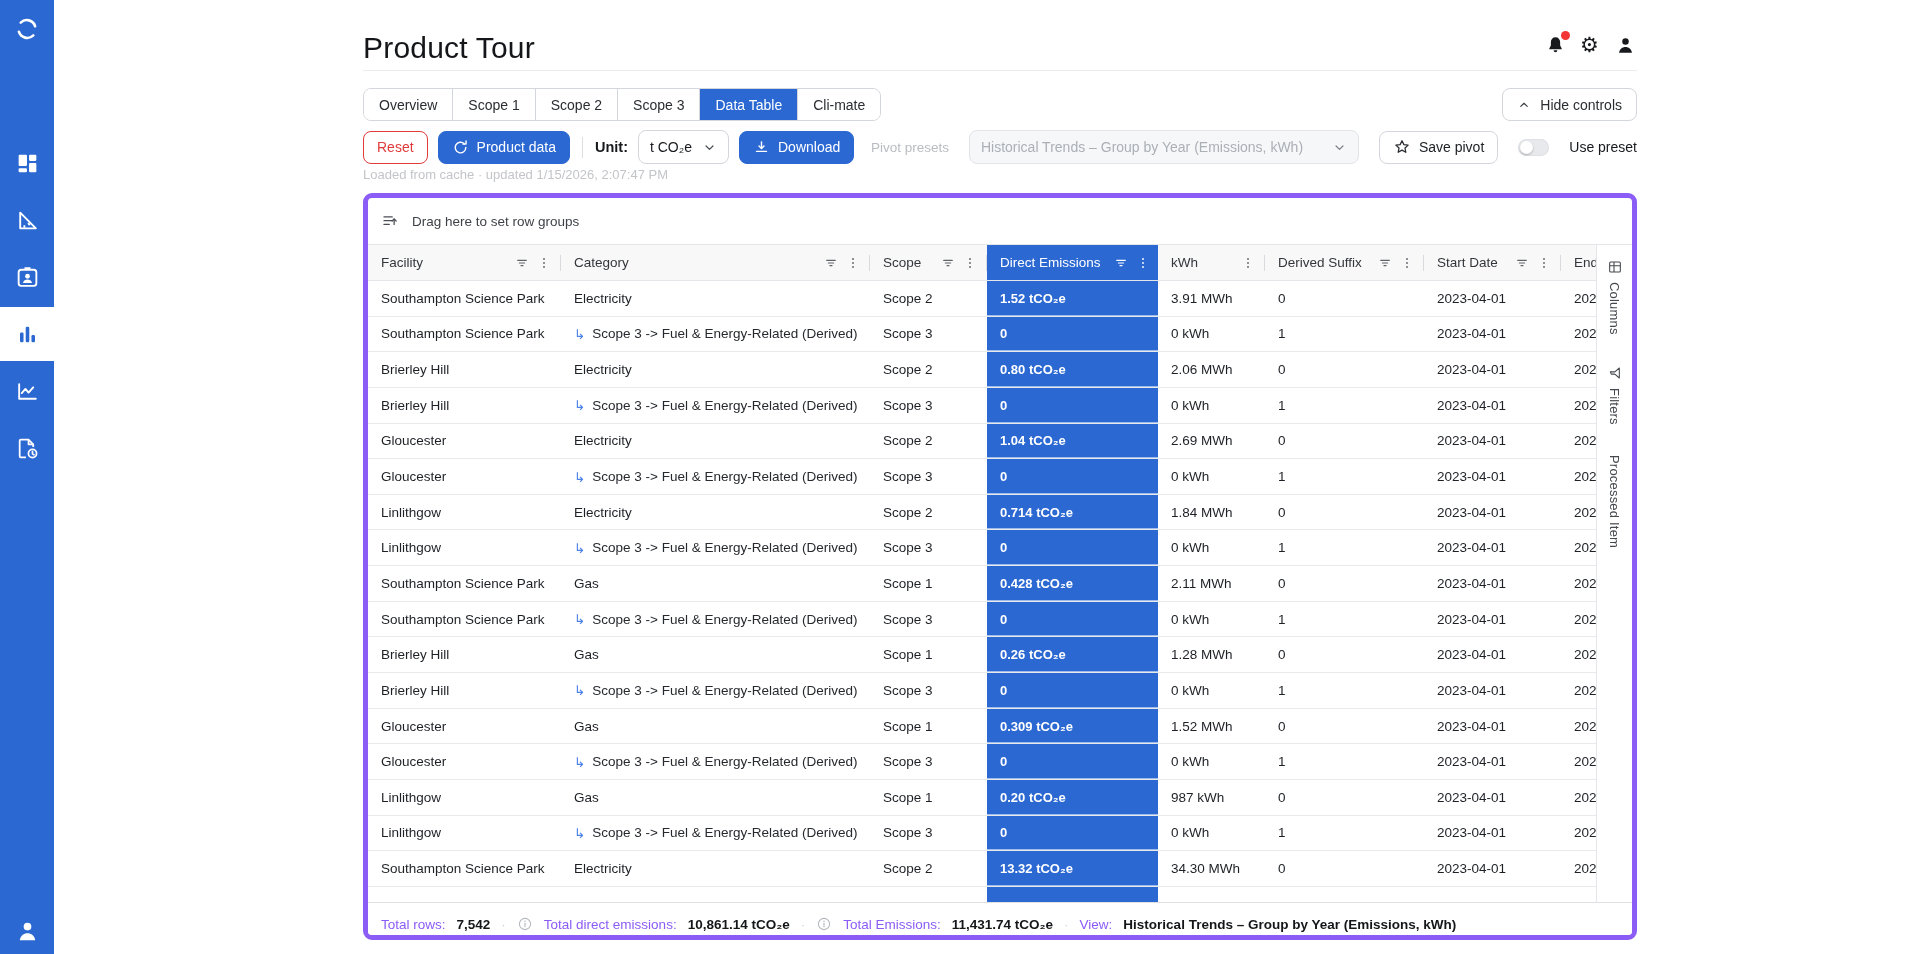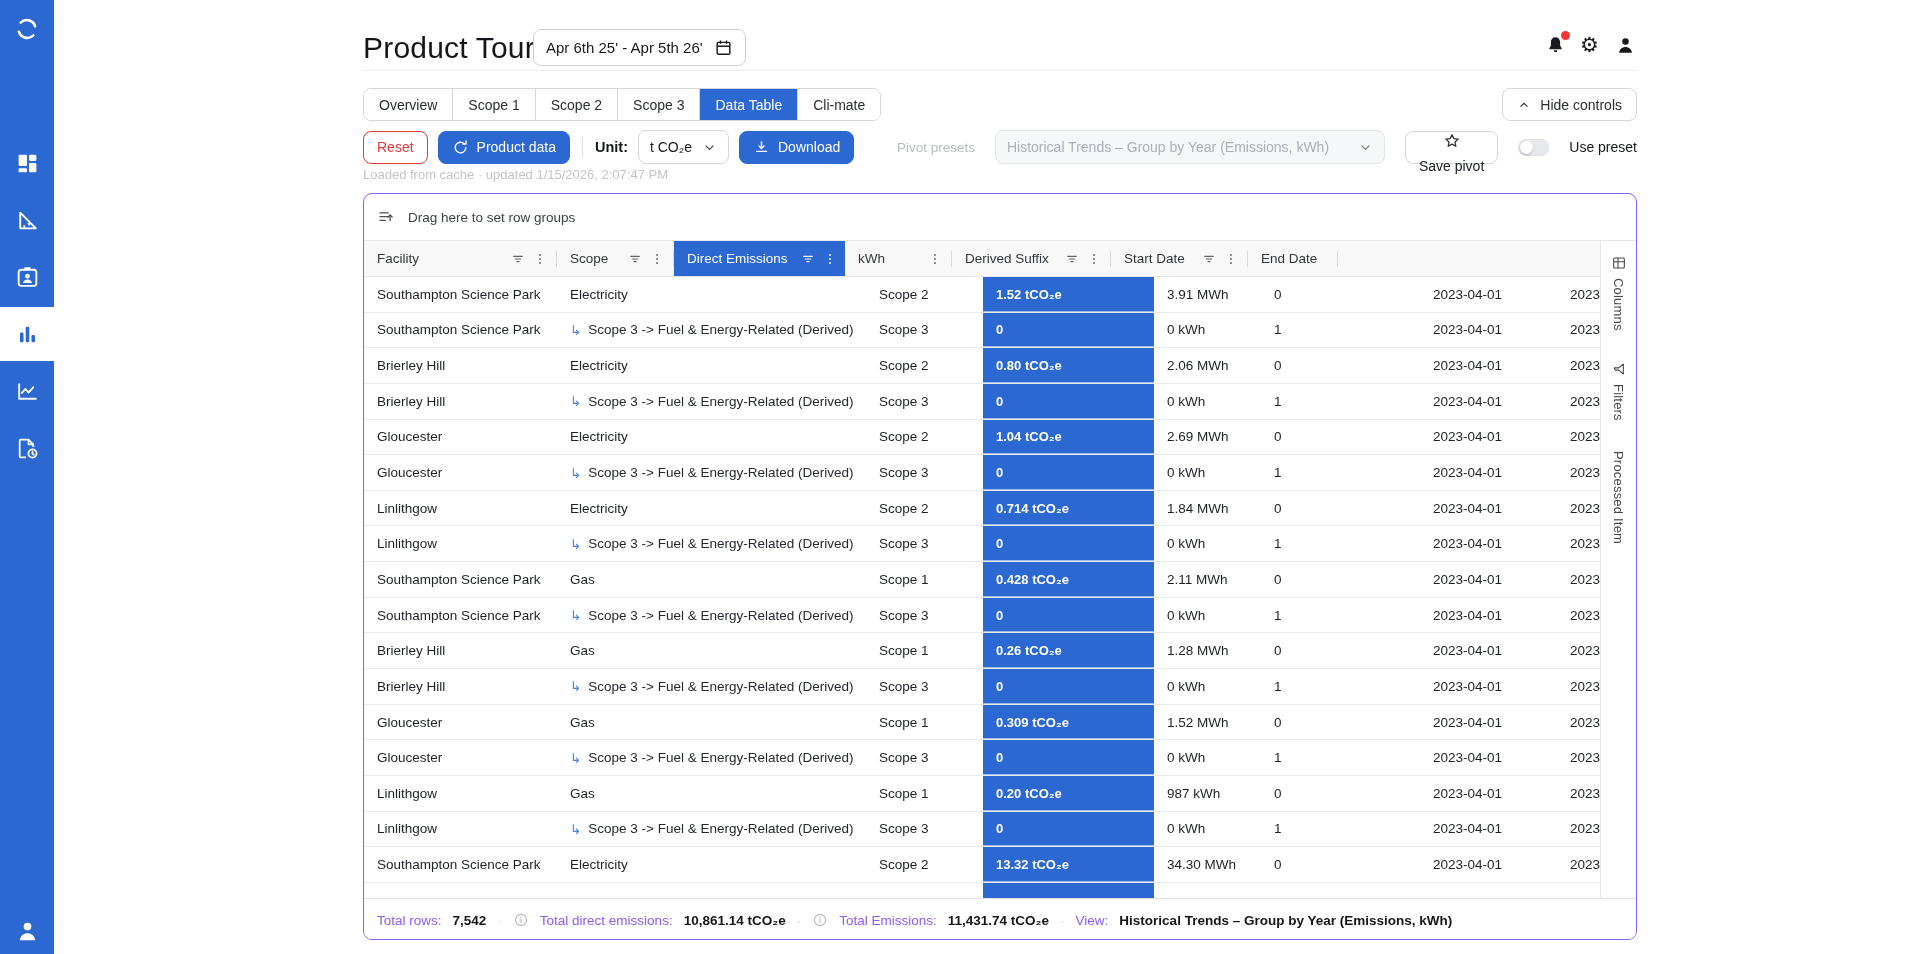--- a/index.html
+++ b/index.html
@@ -52,29 +52,29 @@
   .unit-label { font-size:14.5px; font-weight:600; color:#17191d; }
   .select { height:34px; display:flex; align-items:center; justify-content:space-between; gap:10px; padding:0 11px;
             border:1px solid #d3d6da; border-radius:8px; background:#fff; font-size:14px; color:#17191d; cursor:pointer; }
   .select .ic { width:15px; height:15px; color:#4a4e54; }
   .unit-select { width:91px; }
   .ctrl-right { position:absolute; right:0; top:0; height:34px; display:flex; align-items:center; gap:20px;text-align:right; }
   .pivot-label { font-size:13.5px; color:#b9bcc2; white-space:nowrap; }
   .preset-select { width:390px; background:#f6f7f9; border-color:#e2e4e8; color:#abafb6; }
   .preset-select .ic { color:#7d8188; }
   .preset-select span { overflow:hidden; text-overflow:ellipsis; white-space:nowrap; }
-  .btn-savepivot { border:1px solid #d3d6da; background:#fff; color:#202328;flex-direction:column; }
+  .btn-savepivot { border:1px solid #d3d6da; background:#fff; color:#202328; }
   .btn-savepivot .ic { width:18px; height:18px; color:#2a2d32; }
   .toggle { width:31px; height:17px; border-radius:9px; background:#e7e9ec; position:relative; cursor:pointer; box-shadow:inset 0 0 0 1px #dfe1e5; }
   .toggle .knob { position:absolute; left:2px; top:2px; width:13px; height:13px; border-radius:50%; background:#fff; box-shadow:0 1px 2px rgba(0,0,0,.25); }
   .use-preset-label { font-size:14px; color:#17191d; white-space:nowrap; }
   .status-line { position:absolute; left:0; top:167px; font-size:13px; color:#c3c5c9; }
 
   
-  .card { position:absolute; left:0; top:193px; width:1274px; height:747px; border:1px solid #8b5cf6; border-radius:9px; background:#fff; overflow:hidden; }
+  .card { position:absolute; left:0; top:193px; width:1274px; height:747px; border:5px solid #8b5cf6; border-radius:9px; background:#fff; overflow:hidden; }
   .drop-zone { height:47px; border-bottom:1px solid #e4e6e9; display:flex; align-items:center; gap:13px; padding:0 13px; font-size:13.5px; color:#3e4248; }
   .drop-zone .ic { width:18px; height:18px; color:#4a4e54; }
   .grid-area { position:relative; height:657px; }
   .grid-viewport { position:absolute; left:0; top:0; right:36px; bottom:0; overflow:hidden; }
   .hrow { display:flex; height:36px; background:#f8f8f9; border-bottom:1px solid #e4e6e9; width:1283px; }
   .hcell { position:relative; display:flex; align-items:center; gap:6px; padding:0 9px 0 13px; font-size:13.5px; font-weight:500; color:#33363b; white-space:nowrap; }
   .hcell::after { content:''; position:absolute; right:0; top:10px; width:1px; height:16px; background:#d9dbdf; }
   .hcell .sp { flex:1; }
   .hcell .ic { width:16px; height:16px; color:#5f6368; flex:0 0 auto; cursor:pointer; }
   .hcell.hl { background:#2b68d2; color:#fff; }
@@ -180,29 +180,20 @@
             <path d="M4.6 20.3c.7-4.2 3.8-6.6 7.4-6.6s6.7 2.4 7.4 6.6z"></path>
           </svg>
         </span>
       </div>
   </div>
 
   <div class="main">
 
     <div class="header-row">
       <div class="page-title">Product Tour</div>
-      <div class="date-btn">
-        <span>Apr 6th 25'  -  Apr 5th 26'</span>
-        <span class="ic">
-            <svg viewBox="0 0 24 24" fill="none" stroke="currentColor" stroke-width="1.8">
-              <rect x="4" y="5.5" width="16" height="15" rx="1.6"></rect>
-              <path d="M4 10.5h16M8.2 3.3v4M15.8 3.3v4"></path>
-            </svg>
-          </span>
-      </div>
       <div class="top-icons">
         <div class="top-icon">
           <span class="ic">
               <svg viewBox="0 0 24 24" fill="currentColor">
                 <path d="M12 2.6c-3.2 0-5.3 2.4-5.3 5.5v4L4.9 15.3v.9h14.2v-.9l-1.8-3.2v-4c0-3.1-2.1-5.5-5.3-5.5z"></path>
                 <path d="M9.9 17.5a2.1 2.1 0 0 0 4.2 0z"></path>
               </svg>
             </span>
           <span class="notif-dot"></span>
         </div>
@@ -307,20 +298,36 @@
               <path d="M14.8 12 17.5 9.3 20.2 12"></path>
             </svg>
           </span>
         <span>Drag here to set row groups</span>
       </div>
       <div class="grid-area">
         <div class="grid-viewport">
           <div class="hrow" id="hrow">
               <div class="hcell" style="width: 193px;">
                 <span>Facility</span>
+                <span class="sp"></span>
+                <span class="ic">
+                  <svg viewBox="0 0 24 24" fill="none" stroke="currentColor" stroke-width="1.7" stroke-linecap="round">
+                    <path d="M5.5 8h13M8 12h8M10.5 16h3"></path>
+                  </svg>
+                </span>
+                <span class="ic">
+                  <svg viewBox="0 0 24 24" fill="currentColor">
+                    <circle cx="12" cy="6" r="1.4"></circle>
+                    <circle cx="12" cy="12" r="1.4"></circle>
+                    <circle cx="12" cy="18" r="1.4"></circle>
+                  </svg>
+                </span>
+              </div>
+              <div class="hcell" style="width: 309px;">
+                <span>Category</span>
                 <span class="sp"></span>
                 <span class="ic">
                   <svg viewBox="0 0 24 24" fill="none" stroke="currentColor" stroke-width="1.7" stroke-linecap="round">
                     <path d="M5.5 8h13M8 12h8M10.5 16h3"></path>
                   </svg>
                 </span>
                 <span class="ic">
                   <svg viewBox="0 0 24 24" fill="currentColor">
                     <circle cx="12" cy="6" r="1.4"></circle>
                     <circle cx="12" cy="12" r="1.4"></circle>

